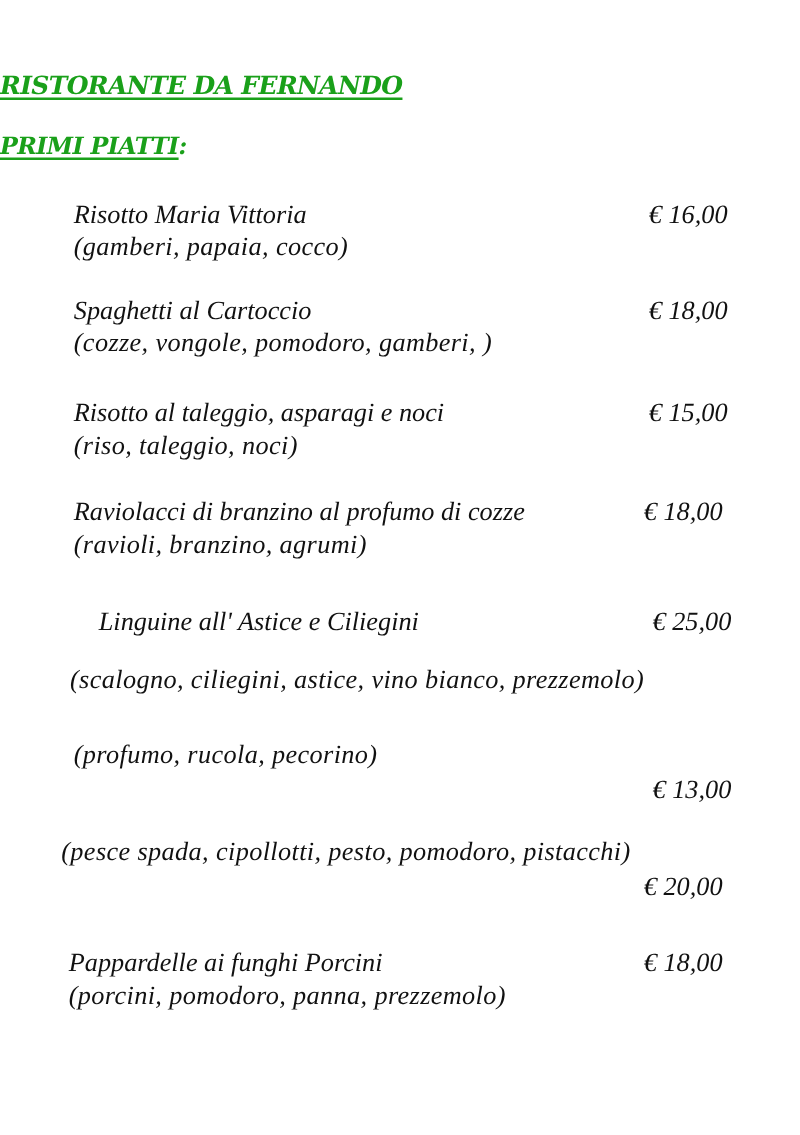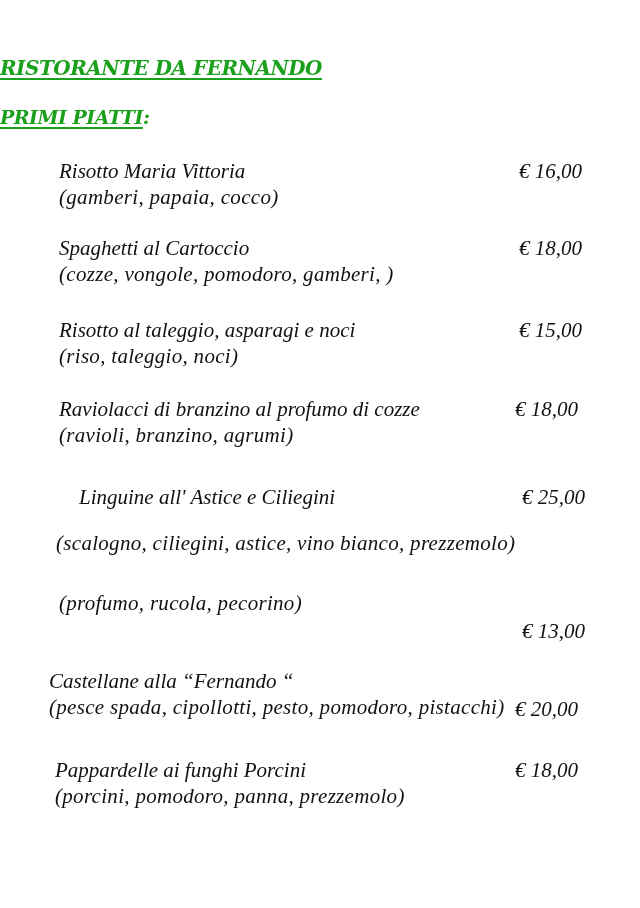--- a/index.html
+++ b/index.html
@@ -102,21 +102,20 @@
   <span class="desc">(scalogno, ciliegini, astice, vino bianco, prezzemolo)</span>
 </div>
 <div class="price" style="left:522px; top:484px;">€ 25,00</div>
 
 <div class="item" style="left:59px; top:590px;">
   <span class="desc">(profumo, rucola, pecorino)</span>
 </div>
 <div class="price" style="left:522px; top:590px;margin-top:28px;">€ 13,00</div>
 
 <div class="item" style="left:49px; top:668px;">
-  <span class="name">Castellane alla “Fernando “</span>
   <span class="desc">(pesce spada, cipollotti, pesto, pomodoro, pistacchi)</span>
 </div>
 <div class="price" style="left:515px; top:668px;margin-top:28px;">€ 20,00</div>
 
 <div class="item" style="left:55px; top:757px;">
   <span class="name">Pappardelle ai funghi Porcini</span>
   <span class="desc">(porcini, pomodoro, panna, prezzemolo)</span>
 </div>
 <div class="price" style="left:515px; top:757px;">€ 18,00</div>
 

